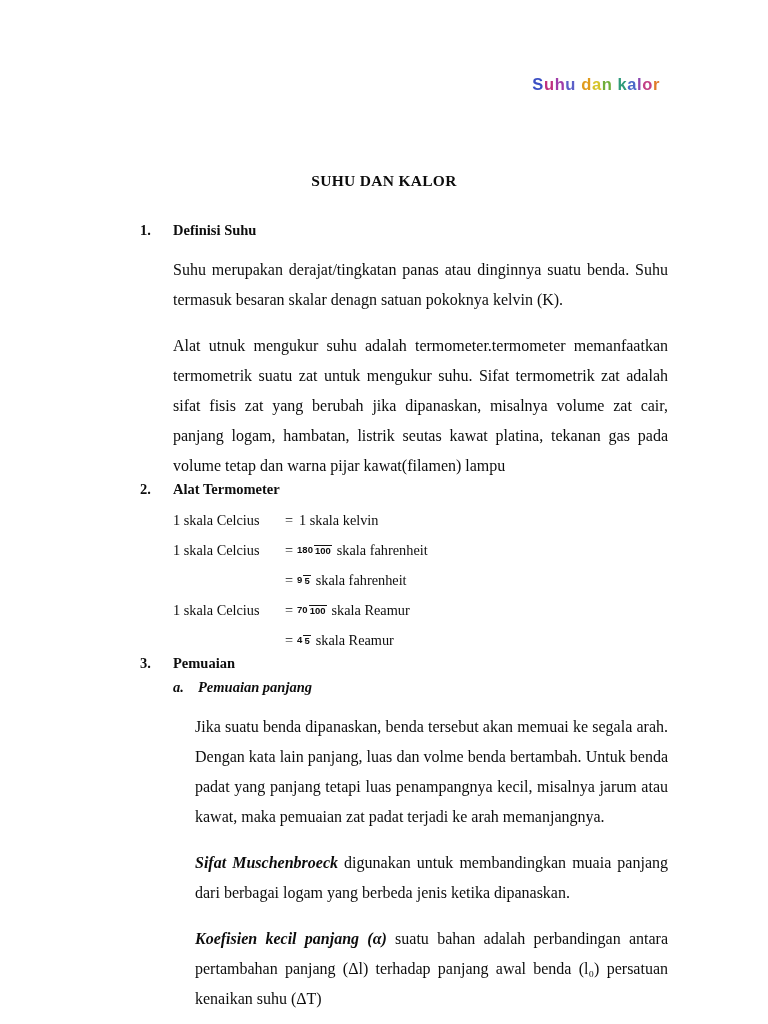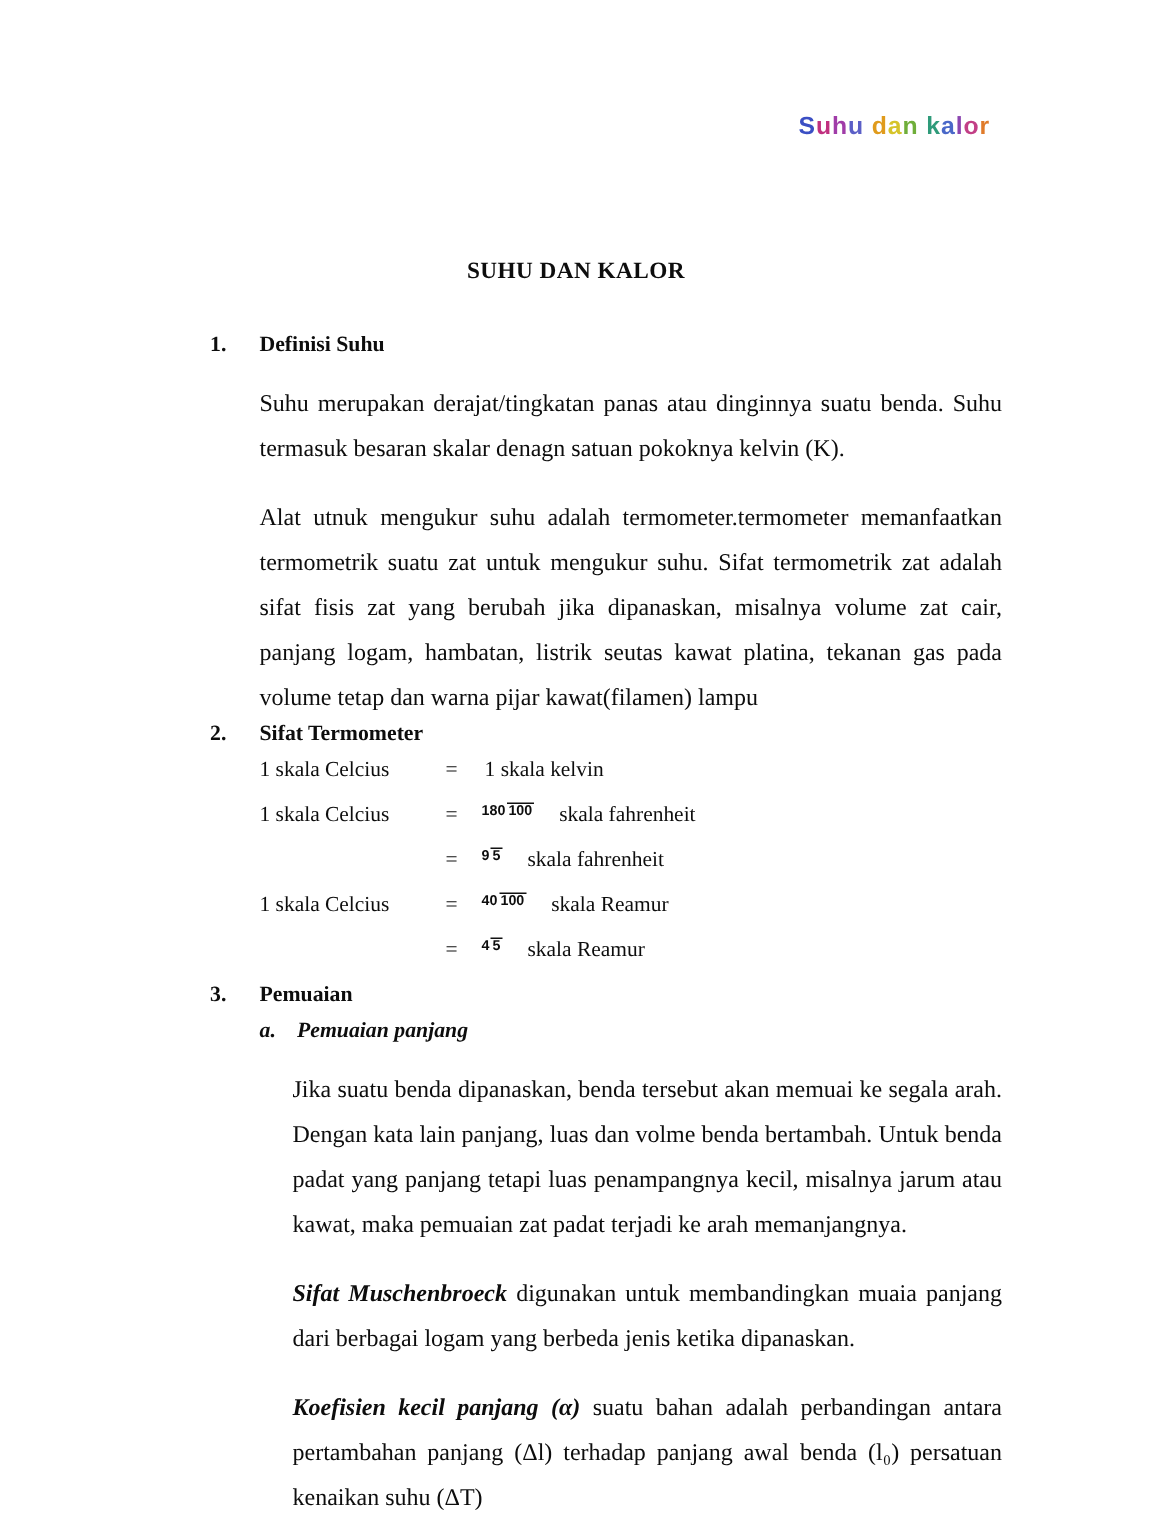--- a/index.html
+++ b/index.html
@@ -100,23 +100,22 @@
     font-style: italic;
   }
 
   
   .scale-block {
     margin-left: 33px;
     font-size: 14.3px;
   }
   .scale-row {
     display: flex;
-    align-items: flex-start;
+    align-items: center;
     min-height: 30px;
-    gap: 12px;
   }
   .scale-row .lhs {
     width: 112px;
     flex: 0 0 112px;
   }
   .scale-row .eq {
     margin-right: 2px;
   }
   .scale-row .rhs-text {
     margin-left: 4px;
@@ -181,21 +180,21 @@
 
     <div class="num-head">
       <span class="marker">1.</span>
       <span>Definisi Suhu</span>
     </div>
     <p class="para">Suhu merupakan derajat/tingkatan panas atau dinginnya suatu benda. Suhu termasuk besaran skalar denagn satuan pokoknya kelvin (K).</p>
     <p class="para">Alat utnuk mengukur suhu adalah termometer.termometer memanfaatkan termometrik suatu zat untuk mengukur suhu. Sifat termometrik zat adalah sifat fisis zat yang berubah jika dipanaskan, misalnya volume zat cair, panjang logam, hambatan, listrik seutas kawat platina, tekanan gas pada volume tetap dan warna pijar kawat(filamen) lampu</p>
 
     <div class="num-head">
       <span class="marker">2.</span>
-      <span>Sifat Termometer</span>
+      <span>Alat Termometer</span>
     </div>
 
     <div class="scale-block">
       <div class="scale-row">
         <span class="lhs">1 skala Celcius</span>
         <span class="eq">=</span>
         <span class="rhs-text">1 skala kelvin</span>
       </div>
 
       <div class="scale-row">
@@ -215,21 +214,21 @@
           <span class="num">9</span>
           <span class="den">5</span>
         </span>
         <span class="rhs-text">skala fahrenheit</span>
       </div>
 
       <div class="scale-row">
         <span class="lhs">1 skala Celcius</span>
         <span class="eq">=</span>
         <span class="frac">
-          <span class="num">40</span>
+          <span class="num">70</span>
           <span class="den">100</span>
         </span>
         <span class="rhs-text">skala Reamur</span>
       </div>
 
       <div class="scale-row">
         <span class="lhs"></span>
         <span class="eq">=</span>
         <span class="frac">
           <span class="num">4</span>

